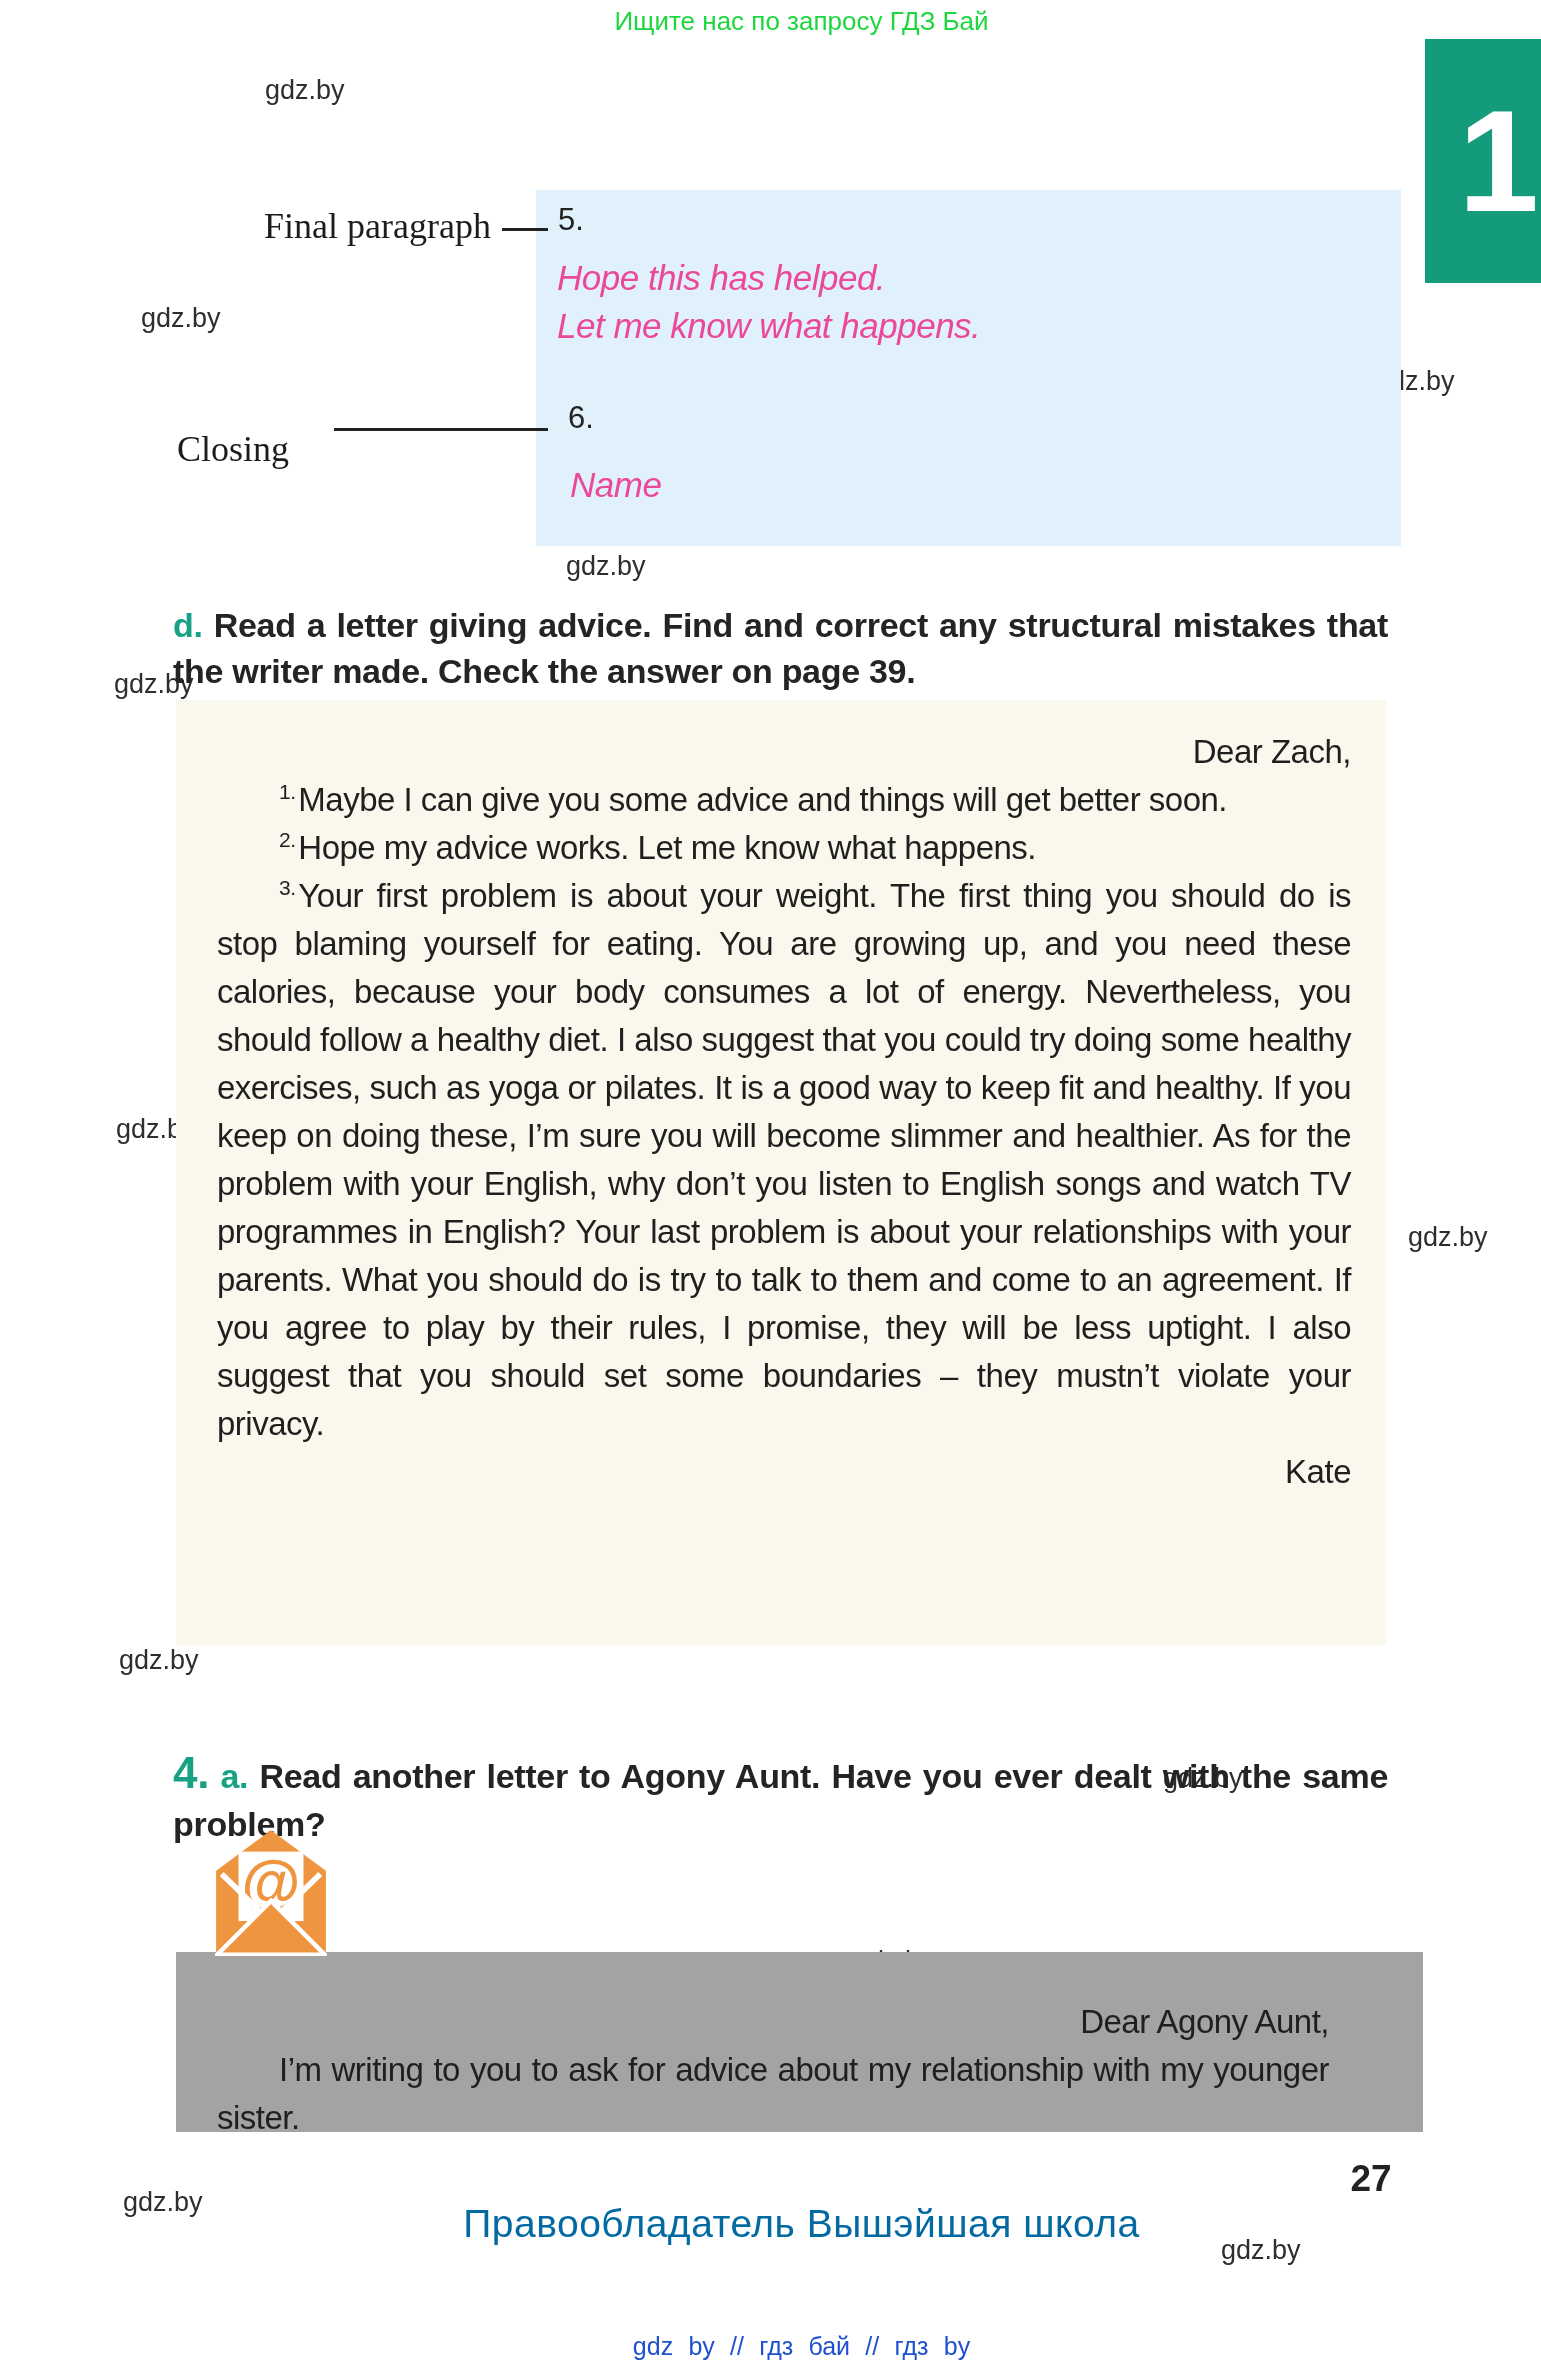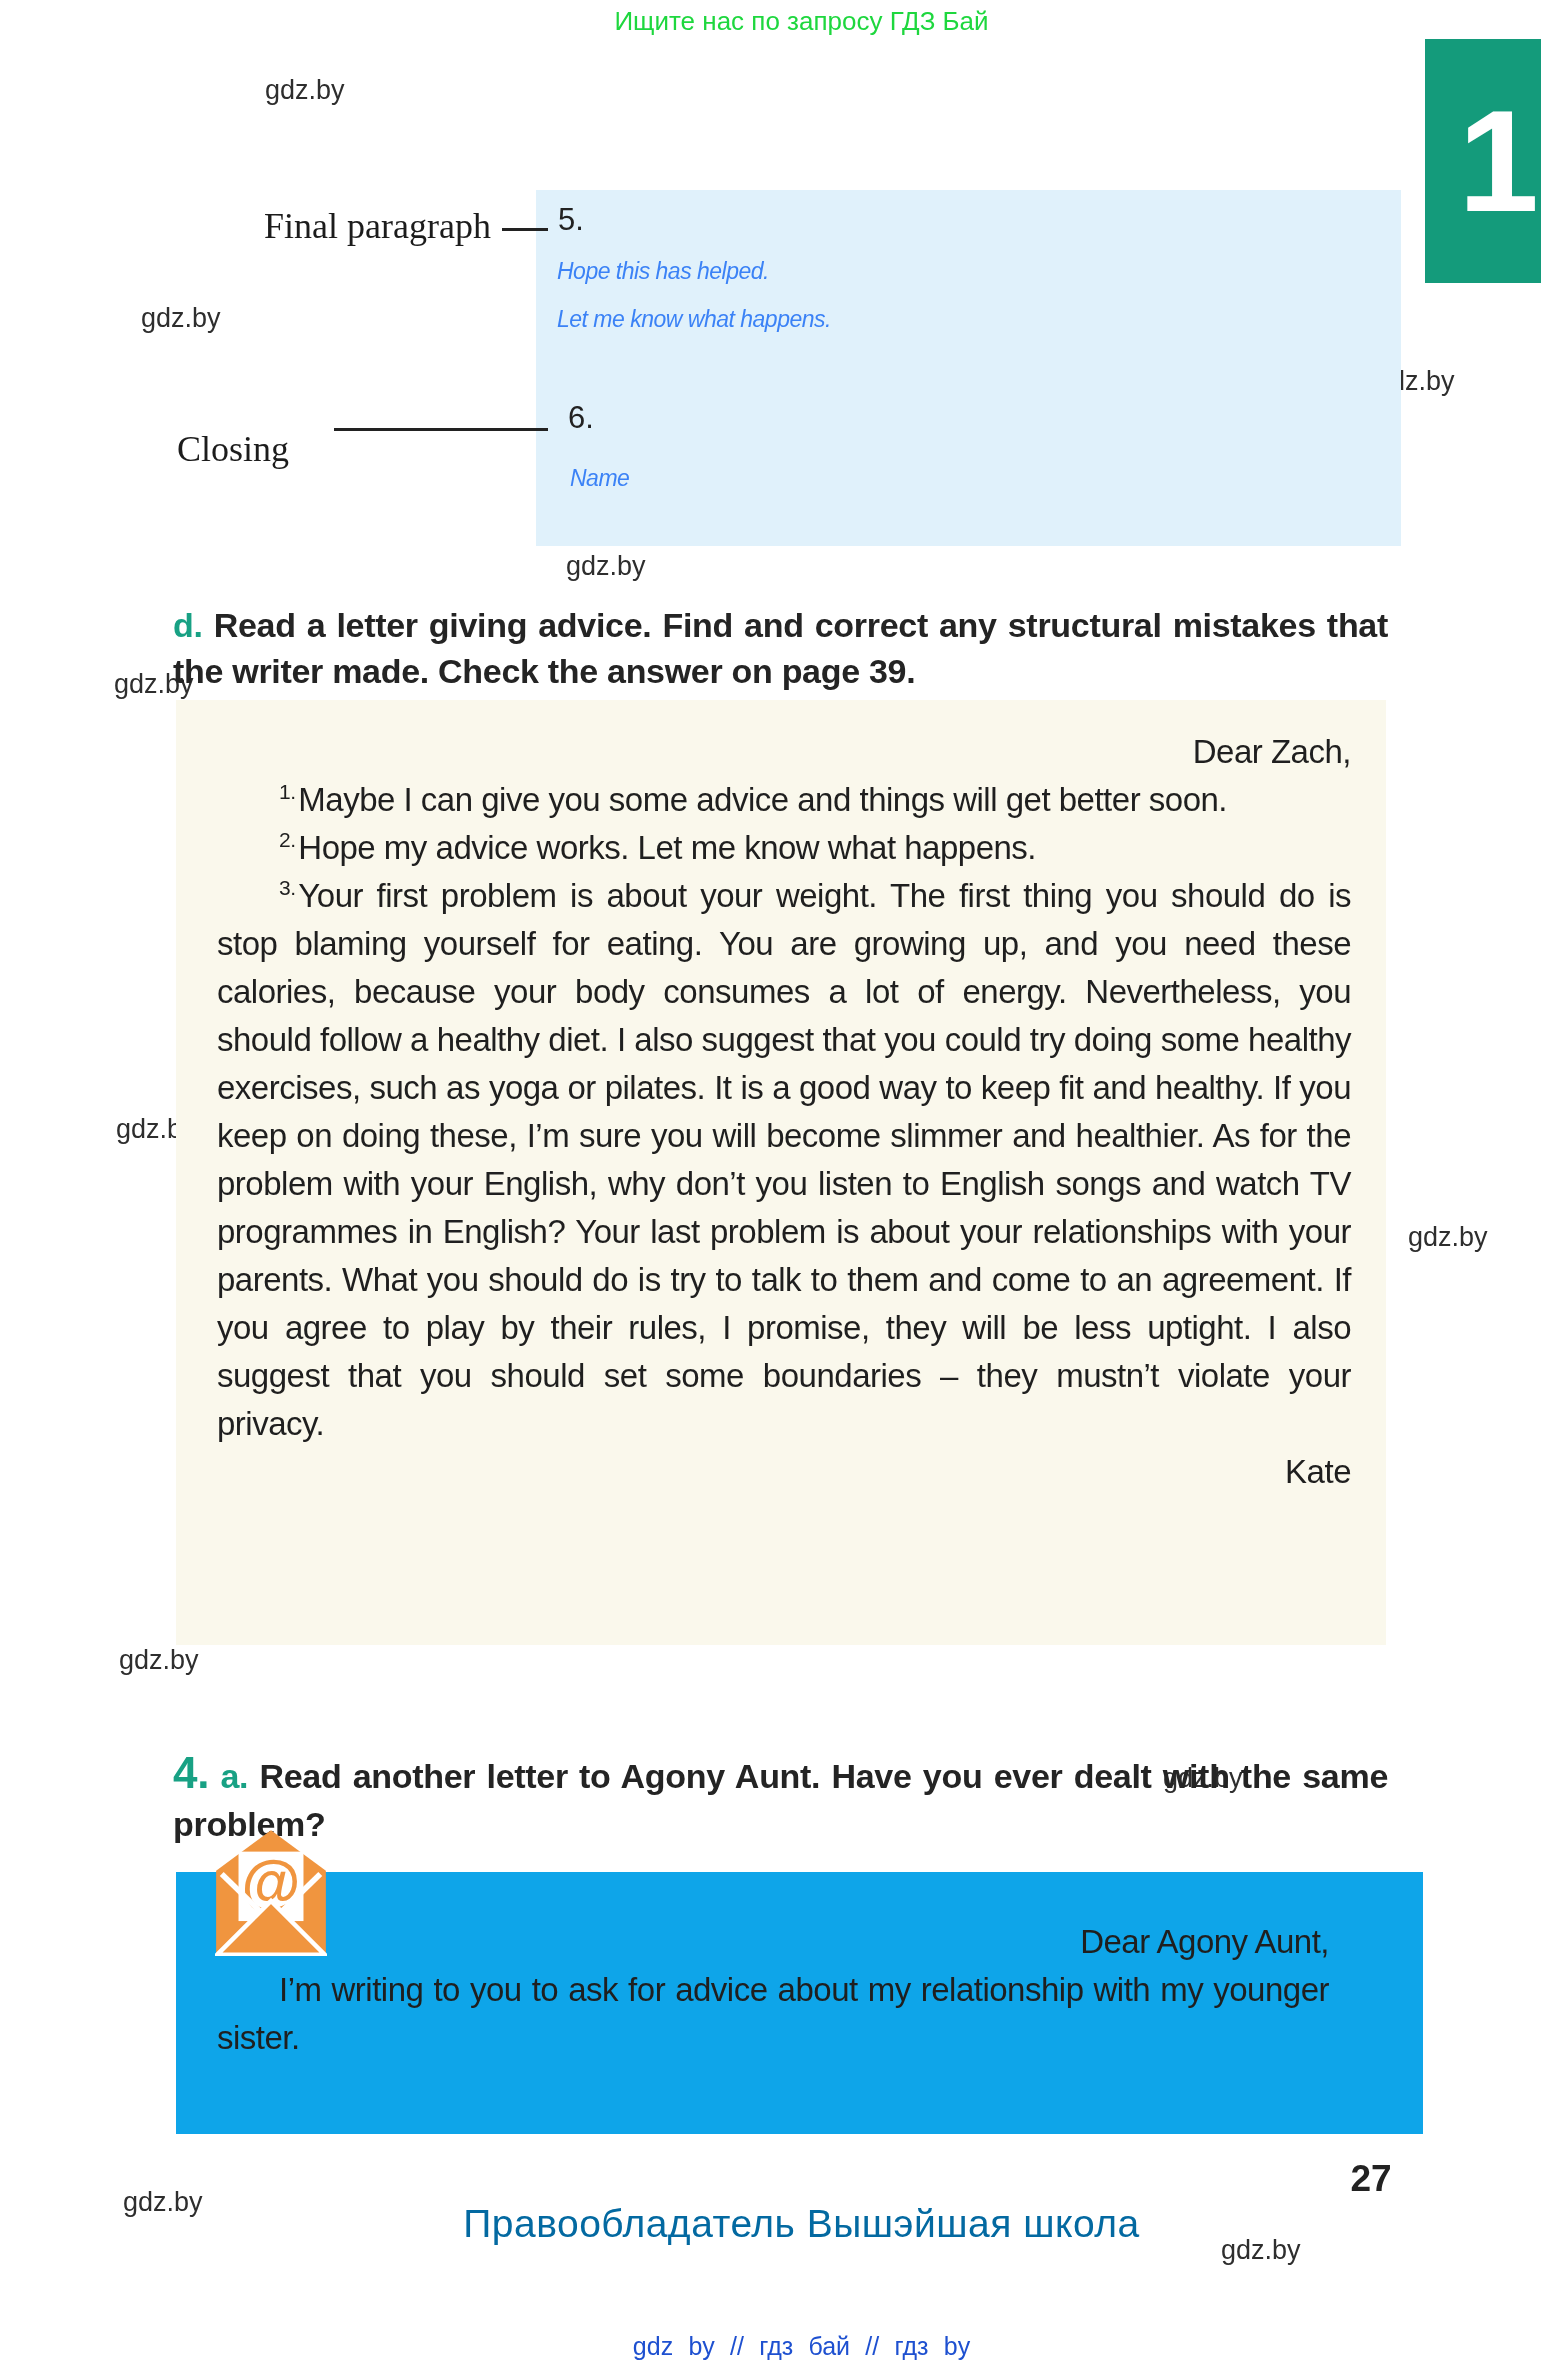--- a/index.html
+++ b/index.html
@@ -12,29 +12,29 @@
   .unit-tab .digit{position:absolute;left:0;top:0;width:100%;height:100%;display:flex;
         align-items:center;justify-content:center;color:#fff;font-size:145px;font-weight:bold;}
   .bluebox{left:505px;top:190px;width:865px;height:356px;background:#e0f1fb;}
   .serif-label{font-family:"Liberation Serif",serif;font-weight:normal;font-size:36px;color:#1c1c1c;white-space:nowrap;}
   .lbl-final{left:129px;top:205px;width:331px;text-align:right;}
   .lbl-closing{left:146px;top:428px;}
   .connector{border-top:3.7px solid #222;height:0;}
   .conn1{left:471px;top:228px;width:46px;}
   .conn2{left:303px;top:428px;width:214px;}
   .boxnum{font-size:31px;color:#222;}
-  .boxline{font-size:23px;font-style:italic;color:#3b82f6;letter-spacing:-0.5px;white-space:nowrap;}
+  .boxline{font-size:35px;font-style:italic;color:#ec4899;letter-spacing:-0.5px;white-space:nowrap;}
   .heading{left:142px;width:1215px;font-size:34px;font-weight:bold;line-height:46px;
            text-align:justify;color:#242424;letter-spacing:-0.3px;}
   .heading .marker{color:#18a184;}
   .heading .bignum{color:#18a184;font-size:44px;}
   .task-d{top:568px;}
   .task-4{top:1715px;line-height:48px;}
   .creambox{left:145px;top:700px;width:1210px;height:945px;background:#faf8ec;}
-  .graybox{left:145px;top:1872px;width:1247px;height:262px;background:#0ea5e9;}
+  .graybox{left:145px;top:1952px;width:1247px;height:180px;background:#a3a3a3;}
   .letter{font-size:33px;line-height:48px;letter-spacing:-0.5px;color:#1f1f1f;}
   .letter p{margin:0;text-indent:62px;text-align:justify;}
   .letter p.nojust{text-align:right;}
   .zach-inner{position:absolute;left:41px;right:35px;top:27.6px;}
   .aunt-inner{position:absolute;left:41px;top:46px;width:1112px;}
   .letter sup{font-size:21px;vertical-align:super;line-height:0;margin-right:2.8px;}
   .envelope{left:184px;top:1829px;width:112px;height:127px;}
   .pagenum{left:1294px;top:2158px;width:92px;text-align:center;font-size:37px;font-weight:bold;color:#222;}
   .copyright{left:0;top:2202px;width:100%;text-align:center;font-size:39px;color:#0369a1;letter-spacing:0.5px;}
   .links{left:0;top:2332px;width:100%;text-align:center;font-size:25px;color:#1e50d0;word-spacing:8.3px;}

